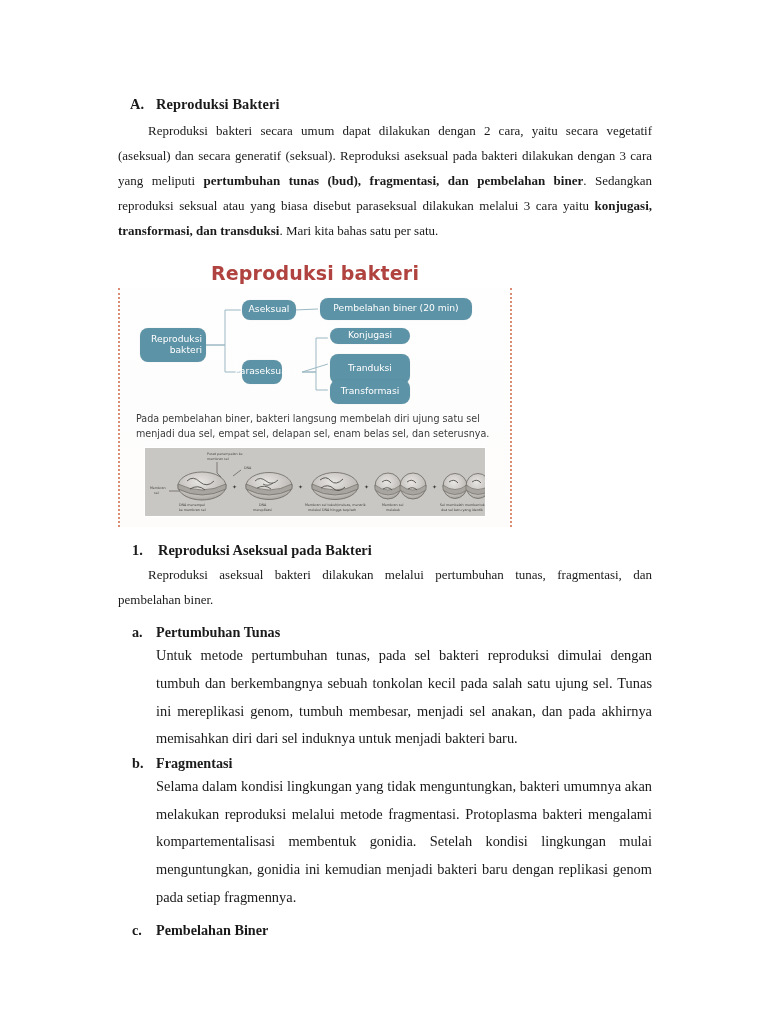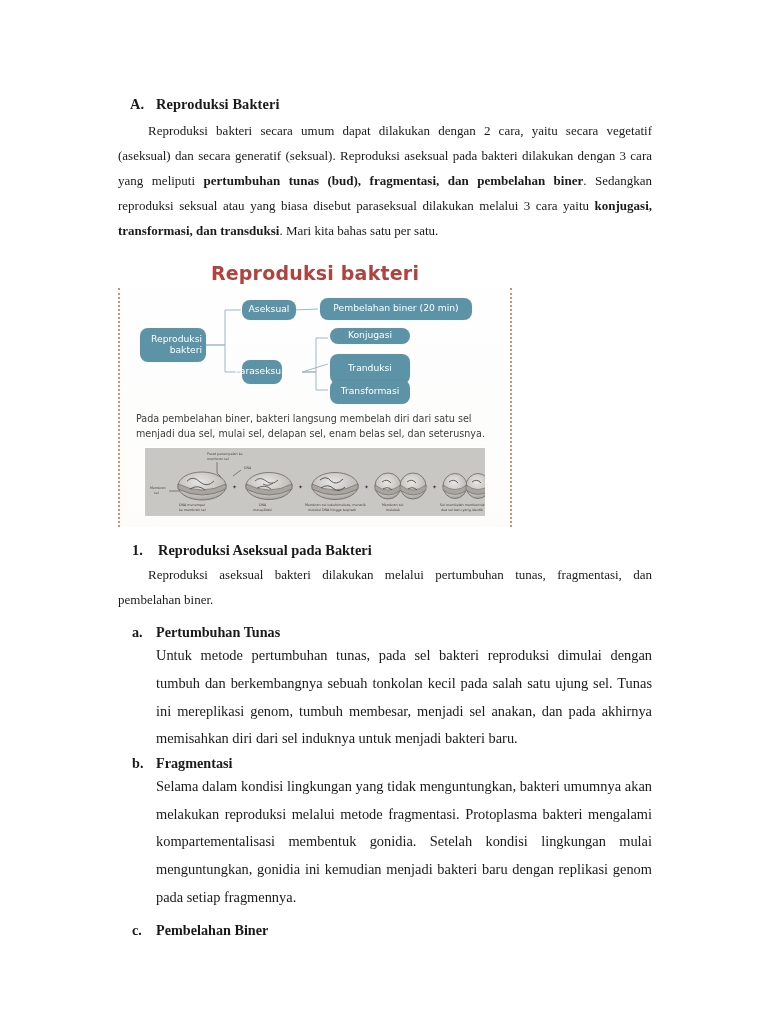--- a/index.html
+++ b/index.html
@@ -194,21 +194,21 @@
 
           <div class="node n-root">Reproduksi bakteri</div>
           <div class="node n-asek">Aseksual</div>
           <div class="node n-parasek">Paraseksual</div>
           <div class="node n-biner">Pembelahan biner (20 min)</div>
           <div class="node n-konj">Konjugasi</div>
           <div class="node n-trand">Tranduksi</div>
           <div class="node n-trans">Transformasi</div>
         </div>
 
-        <div class="fig-caption">Pada pembelahan biner, bakteri langsung membelah diri dari satu sel menjadi dua sel, mulai sel, delapan sel, enam belas sel, dan seterusnya.</div>
+        <div class="fig-caption">Pada pembelahan biner, bakteri langsung membelah diri ujung satu sel menjadi dua sel, empat sel, delapan sel, enam belas sel, dan seterusnya.</div>
 
         <div class="photo">
           <svg width="342" height="70" viewBox="0 0 342 70">
             <defs>
               <radialGradient id="cellg" cx="45%" cy="35%" r="75%">
                 <stop offset="0%" stop-color="#e8e6e3"></stop>
                 <stop offset="70%" stop-color="#bfbcb8"></stop>
                 <stop offset="100%" stop-color="#96928d"></stop>
               </radialGradient>
             </defs>

